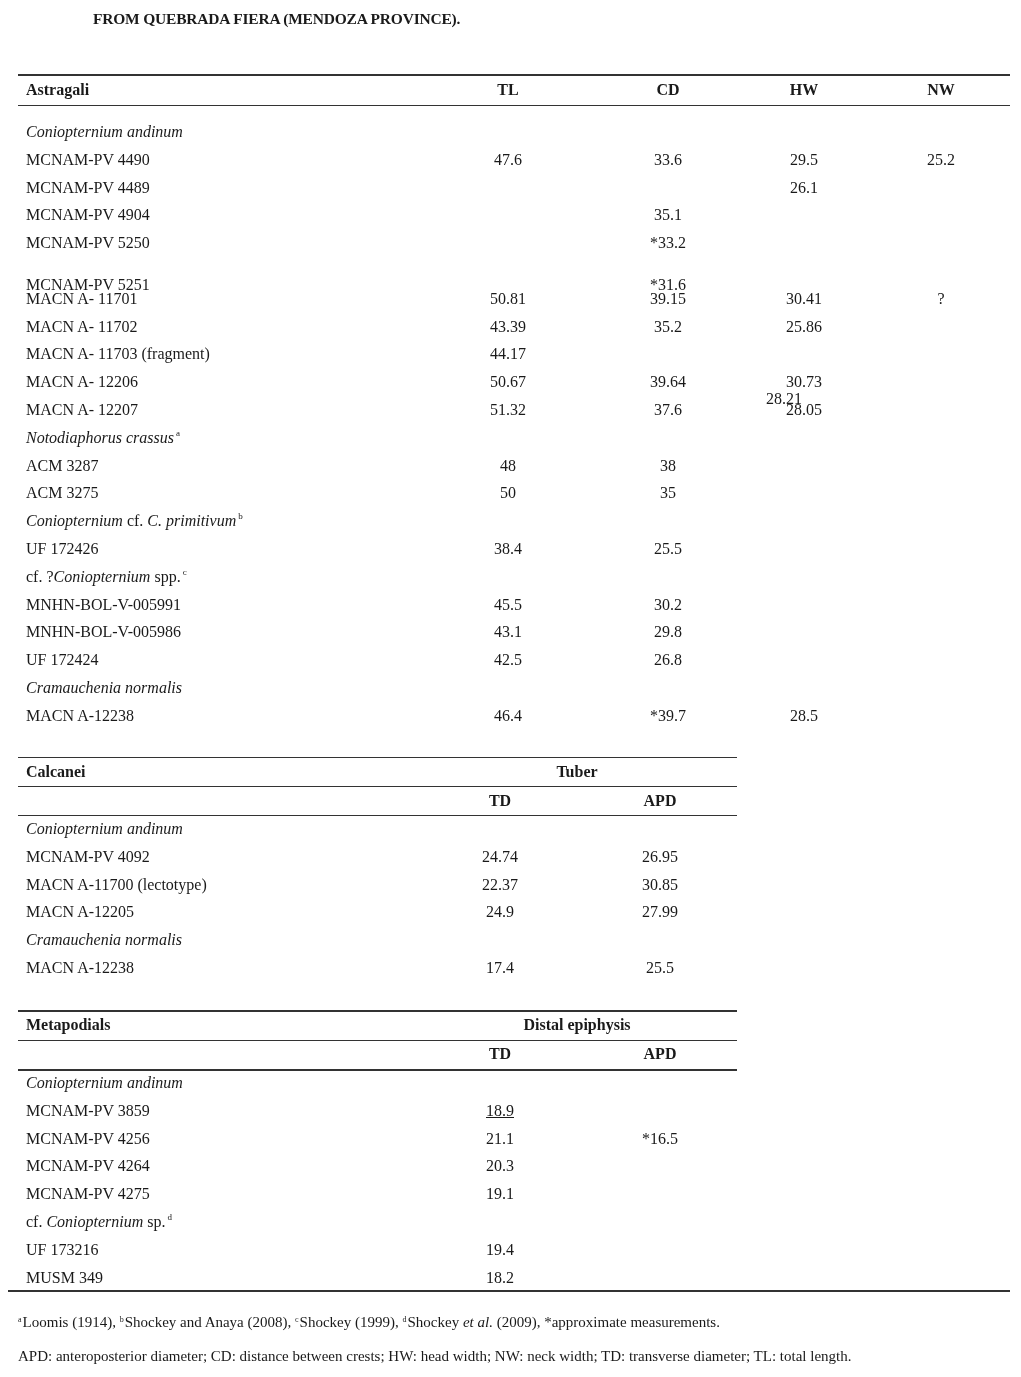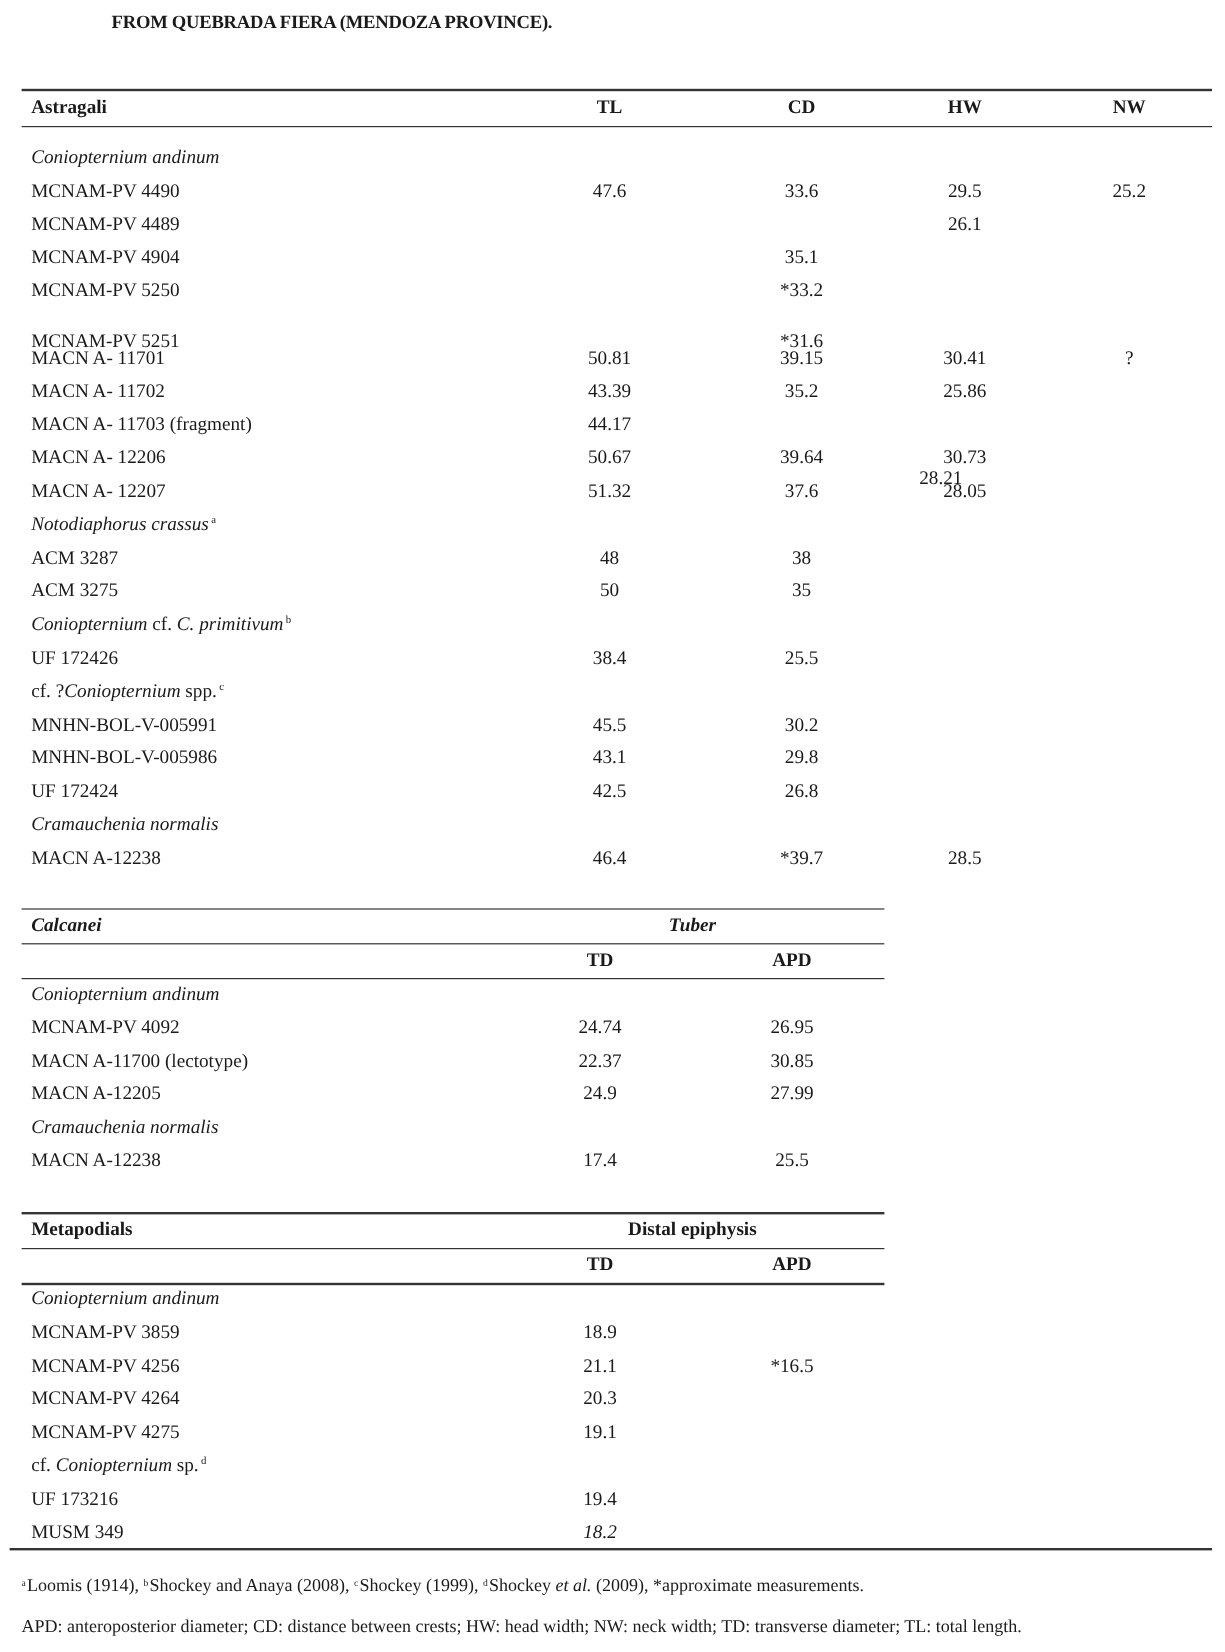--- a/index.html
+++ b/index.html
@@ -141,21 +141,21 @@
     <div class="row" style="top:674px;width:1021px;">
       <span class="cell c-name species"><span>Cramauchenia normalis</span></span>
     </div>
     <div class="row" style="top:701.8000000000001px;width:1021px;">
       <span class="cell c-name">MACN A-12238</span>
       <span class="cell num" style="left:508px;">46.4</span>
       <span class="cell num" style="left:668px;">*39.7</span>
       <span class="cell num" style="left:804px;">28.5</span>
     </div>
     <div class="rule thin" style="top:757px;left:18px;width:719px;"></div>
-    <div class="row hdr" style="top:758px;width:1021px;font-style:italic;">
+    <div class="row hdr" style="top:758px;width:1021px;">
       <span class="cell c-name">Calcanei</span>
       <span class="cell num" style="left:577px;width:120px;margin-left:-60px;">Tuber</span>
     </div>
     <div class="rule thin" style="top:786px;left:18px;width:719px;"></div>
     <div class="row hdr" style="top:787px;width:1021px;">
       <span class="cell num" style="left:500px;">TD</span>
       <span class="cell num" style="left:660px;">APD</span>
     </div>
     <div class="rule thin" style="top:815px;left:18px;width:719px;"></div>
     <div class="row" style="top:815px;width:1021px;">
@@ -193,21 +193,21 @@
     <div class="row hdr" style="top:1040px;width:1021px;">
       <span class="cell num" style="left:500px;">TD</span>
       <span class="cell num" style="left:660px;">APD</span>
     </div>
     <div class="rule" style="top:1069px;left:18px;width:719px;"></div>
     <div class="row" style="top:1069px;width:1021px;">
       <span class="cell c-name species"><span>Coniopternium andinum</span></span>
     </div>
     <div class="row" style="top:1096.8px;width:1021px;">
       <span class="cell c-name">MCNAM-PV 3859</span>
-      <span class="cell num" style="left:500px;">18.9</span>
+      <span class="cell num" style="left:500px;text-decoration:underline;">18.9</span>
     </div>
     <div class="row" style="top:1124.6px;width:1021px;">
       <span class="cell c-name">MCNAM-PV 4256</span>
       <span class="cell num" style="left:500px;">21.1</span>
       <span class="cell num" style="left:660px;">*16.5</span>
     </div>
     <div class="row" style="top:1152.4px;width:1021px;">
       <span class="cell c-name">MCNAM-PV 4264</span>
       <span class="cell num" style="left:500px;">20.3</span>
     </div>
@@ -217,19 +217,19 @@
     </div>
     <div class="row" style="top:1208px;width:1021px;">
       <span class="cell c-name species"><span class="up">cf. </span><span>Coniopternium</span><span class="up"> sp.</span><span class="sup up">d</span></span>
     </div>
     <div class="row" style="top:1235.8px;width:1021px;">
       <span class="cell c-name">UF 173216</span>
       <span class="cell num" style="left:500px;">19.4</span>
     </div>
     <div class="row" style="top:1263.6px;width:1021px;">
       <span class="cell c-name">MUSM 349</span>
-      <span class="cell num" style="left:500px;font-style:italic;">18.2</span>
+      <span class="cell num" style="left:500px;">18.2</span>
     </div>
     <div class="rule" style="top:1290px;left:8px;width:1002px;"></div>
   </div>
 
 <div class="foot" id="foot-refs" style="top:1312px;"><span class="sup">a</span><span>Loomis (1914), </span><span class="sup">b</span><span>Shockey and Anaya (2008), </span><span class="sup">c</span><span>Shockey (1999), </span><span class="sup">d</span><span>Shockey </span><i>et al.</i><span> (2009), </span><span>*approximate measurements.</span></div>
 <div class="foot" style="top:1346px;">APD: anteroposterior diameter; CD: distance between crests; HW: head width; NW: neck width; TD: transverse diameter; TL: total length.</div>
 
 </body></html>

